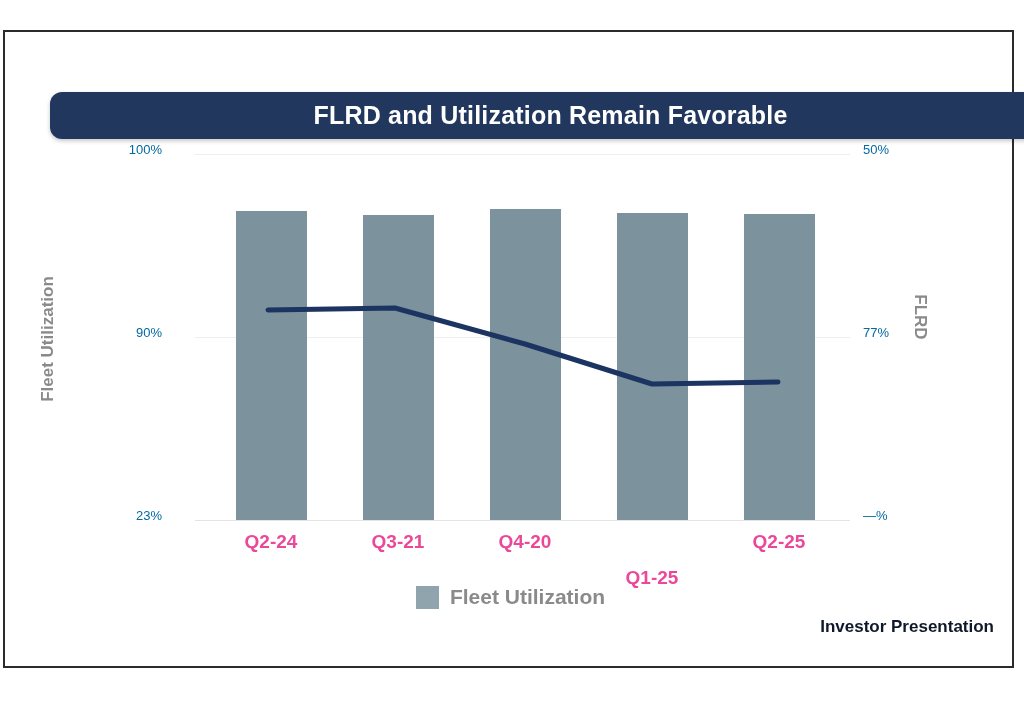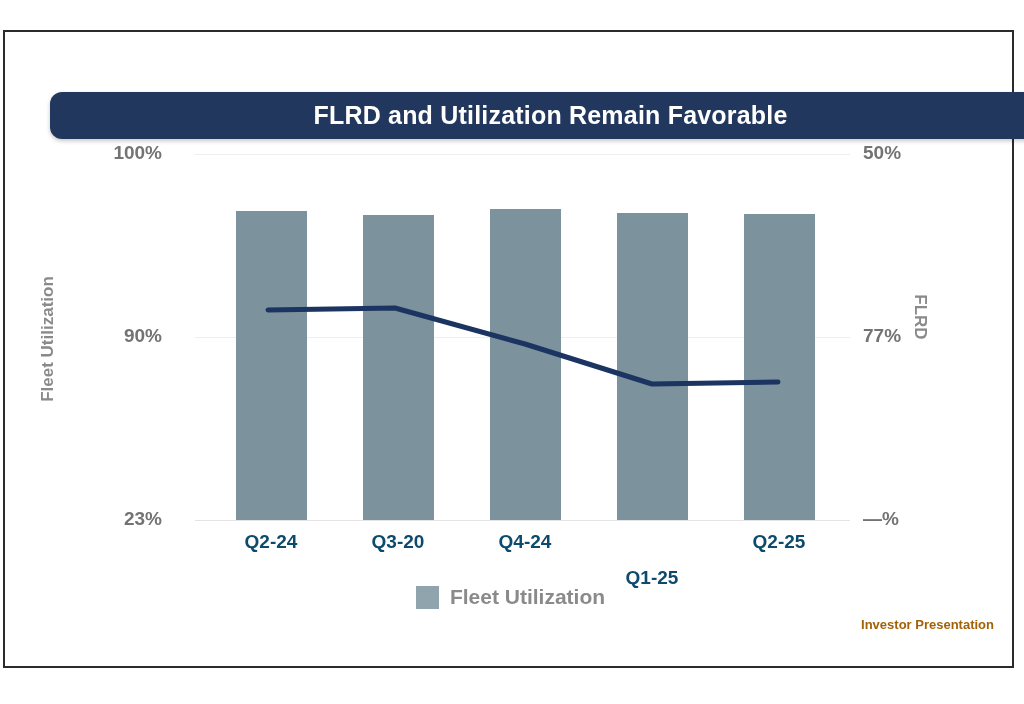--- a/index.html
+++ b/index.html
@@ -75,31 +75,31 @@
   #right-axis-title {
     left: 865px;
     top: 275px;
     width: 100px;
     text-align: center;
     transform: rotate(90deg);
   }
 
   .tick-label {
     position: absolute;
-    color: #737373;
-    font-size: 19px;
-    font-weight: bold;
+    color: #0369a1;
+    font-size: 13px;
+    font-weight: normal;
     white-space: nowrap;
   }
   .tick-left  { right: 854px; text-align: right; }
   .tick-right { left: 858px;  text-align: center;  }
 
   .xtick-label {
     position: absolute;
-    color: #0c4a6e;
+    color: #ec4899;
     font-size: 19px;
     font-weight: bold;
     text-align: center;
     white-space: nowrap;
     top: 499px;
     width: 120px;
   }
 
   .gridline {
     position: absolute;
@@ -156,22 +156,22 @@
     font-size: 21px;
     font-weight: bold;
     white-space: nowrap;
   }
 
   
   #footer-note {
     position: absolute;
     right: 22px;
     top: 585px;
-    color: #a16207;
-    font-size: 13px;
+    color: #0f172a;
+    font-size: 17px;
     font-weight: bold;
     white-space: nowrap;
   }
 </style>
 </head>
 <body>
 
 <div id="slide-frame">
 
   <div id="title-banner">
@@ -198,22 +198,22 @@
     <div class="bar" style="left:358px;  top:183px; width:71px; height:305px;"></div>
     <div class="bar" style="left:485px;  top:177px; width:71px; height:311px;"></div>
     <div class="bar" style="left:612px;  top:181px; width:71px; height:307px;"></div>
     <div class="bar" style="left:739px;  top:182px; width:71px; height:306px;"></div>
 
     <svg id="line-svg" viewBox="0 0 1011 638">
       <polyline points="263,278 390,276 520,312 647,352 773,350" fill="none" stroke="#1C3461" stroke-width="5" stroke-linecap="round" stroke-linejoin="round"></polyline>
     </svg>
 
     <div class="xtick-label" style="left:206px;">Q2-24</div>
-    <div class="xtick-label" style="left:333px;">Q3-20</div>
-    <div class="xtick-label" style="left:460px;">Q4-24</div>
+    <div class="xtick-label" style="left:333px;">Q3-21</div>
+    <div class="xtick-label" style="left:460px;">Q4-20</div>
     <div class="xtick-label" style="left:587px;margin-top:36px;">Q1-25</div>
     <div class="xtick-label" style="left:714px;">Q2-25</div>
 
     <div id="legend">
       <div class="legend-entry">
         <span class="legend-swatch-box"></span>
         <span class="legend-text">Fleet Utilization</span>
       </div>
     </div>
 

